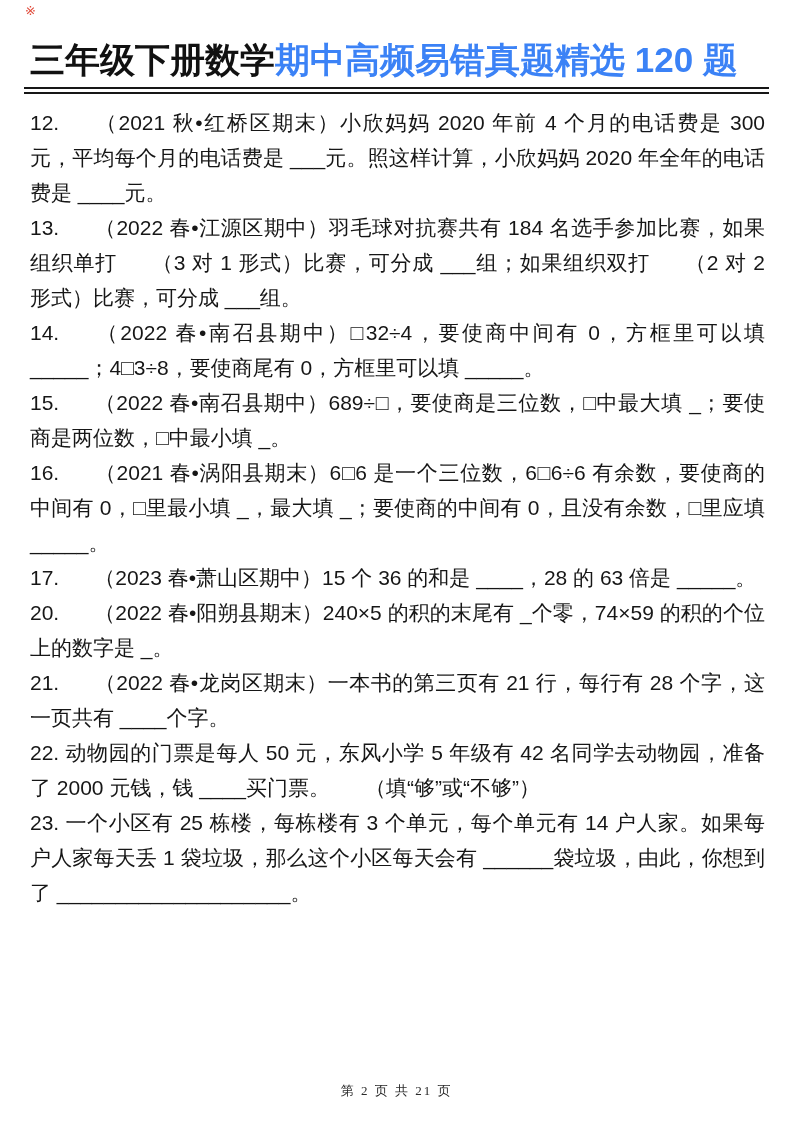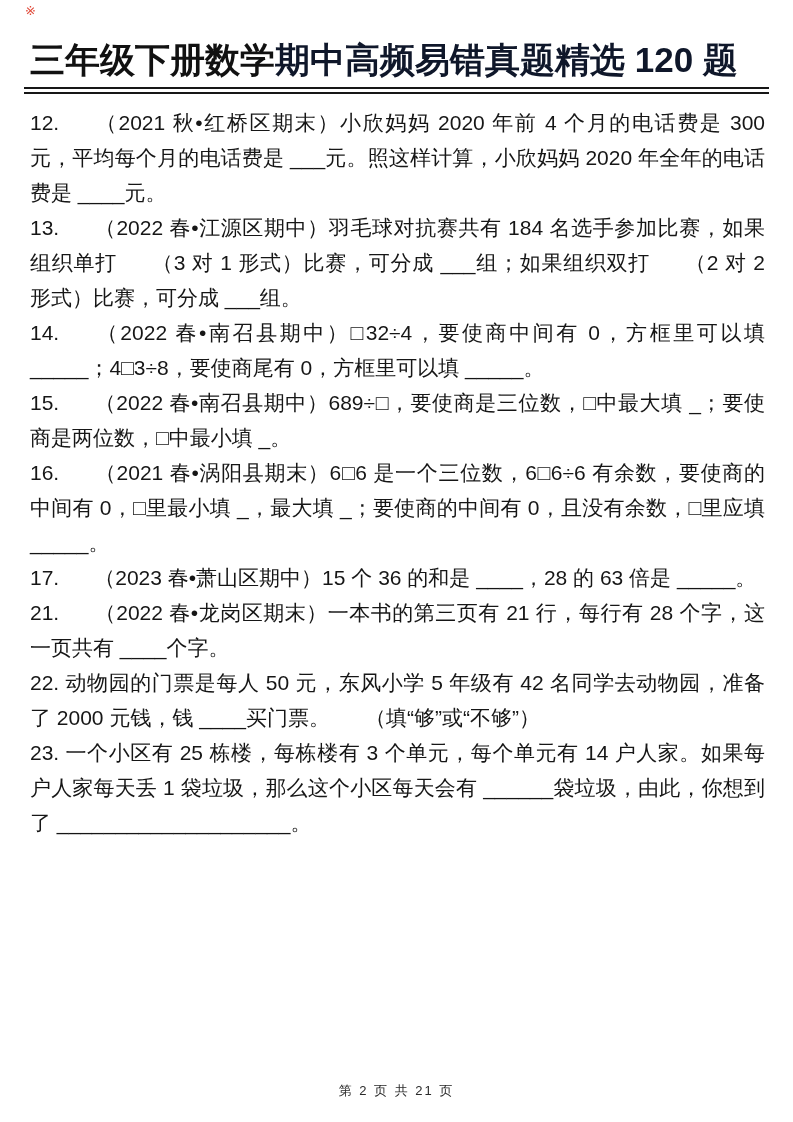--- a/index.html
+++ b/index.html
@@ -59,44 +59,45 @@
   p.question .bold {
     font-weight: normal;
     margin-left: 35px;
   }
   .footer {
     position: absolute;
     left: 0;
     right: 0;
     top: 1082px;
     text-align: center;
-    font-family: Liberation Sans, sans-serif;
+    font-family: Liberation Serif, serif;
     font-size: 13px;
     color: #2a2a2a;
     letter-spacing: 2px;
   }
 </style>
 </head>
 <body>
 
 <div class="page">
 
   <div class="corner-mark" style="color: rgb(224, 74, 58);">※</div>
 
-  <h1 class="title"><span>三年级下册数学</span><span style="color: #0f172a;">期中高频易错真题精选 120 题</span></h1>
+  <h1 class="title"><span>三年级下册数学</span><span style="color: #3b82f6;">期中高频易错真题精选 120 题</span></h1>
 
   <div class="title-rule"></div>
 
   <div class="questions">
       <p class="question"><span>12.</span><span class="bold">（2021 秋•红桥区期末）</span><span>小欣妈妈 2020 年前 4 个月的电话费是 300 元，平均每个月的电话费是 ___元。照这样计算，小欣妈妈 2020 年全年的电话费是 ____元。</span></p>
       <p class="question"><span>13.</span><span class="bold">（2022 春•江源区期中）</span><span>羽毛球对抗赛共有 184 名选手参加比赛，如果组织单打</span><span class="bold">（3 对 1 形式）</span><span>比赛，可分成 ___组；如果组织双打</span><span class="bold">（2 对 2 形式）</span><span>比赛，可分成 ___组。</span></p>
       <p class="question"><span>14.</span><span class="bold">（2022 春•南召县期中）</span><span>□32÷4，要使商中间有 0，方框里可以填 _____；4□3÷8，要使商尾有 0，方框里可以填 _____。</span></p>
       <p class="question"><span>15.</span><span class="bold">（2022 春•南召县期中）</span><span>689÷□，要使商是三位数，□中最大填 _；要使商是两位数，□中最小填 _。</span></p>
       <p class="question"><span>16.</span><span class="bold">（2021 春•涡阳县期末）</span><span>6□6 是一个三位数，6□6÷6 有余数，要使商的中间有 0，□里最小填 _，最大填 _；要使商的中间有 0，且没有余数，□里应填 _____。</span></p>
       <p class="question"><span>17.</span><span class="bold">（2023 春•萧山区期中）</span><span>15 个 36 的和是 ____，28 的 63 倍是 _____。</span></p>
+      <p class="question"><span>20.</span><span class="bold">（2022 春•阳朔县期末）</span><span>240×5 的积的末尾有 _个零，74×59 的积的个位上的数字是 _。</span></p>
       <p class="question"><span>21.</span><span class="bold">（2022 春•龙岗区期末）</span><span>一本书的第三页有 21 行，每行有 28 个字，这一页共有 ____个字。</span></p>
       <p class="question"><span>22. 动物园的门票是每人 50 元，东风小学 5 年级有 42 名同学去动物园，准备了 2000 元钱，钱 ____买门票。</span><span class="bold">（填“够”或“不够”）</span></p>
       <p class="question"><span>23. 一个小区有 25 栋楼，每栋楼有 3 个单元，每个单元有 14 户人家。如果每户人家每天丢 1 袋垃圾，那么这个小区每天会有 ______袋垃圾，由此，你想到了 ____________________。</span></p>
     </div>
 
   <div class="footer">第 2 页 共 21 页</div>
 
 </div>
 
 </body></html>

